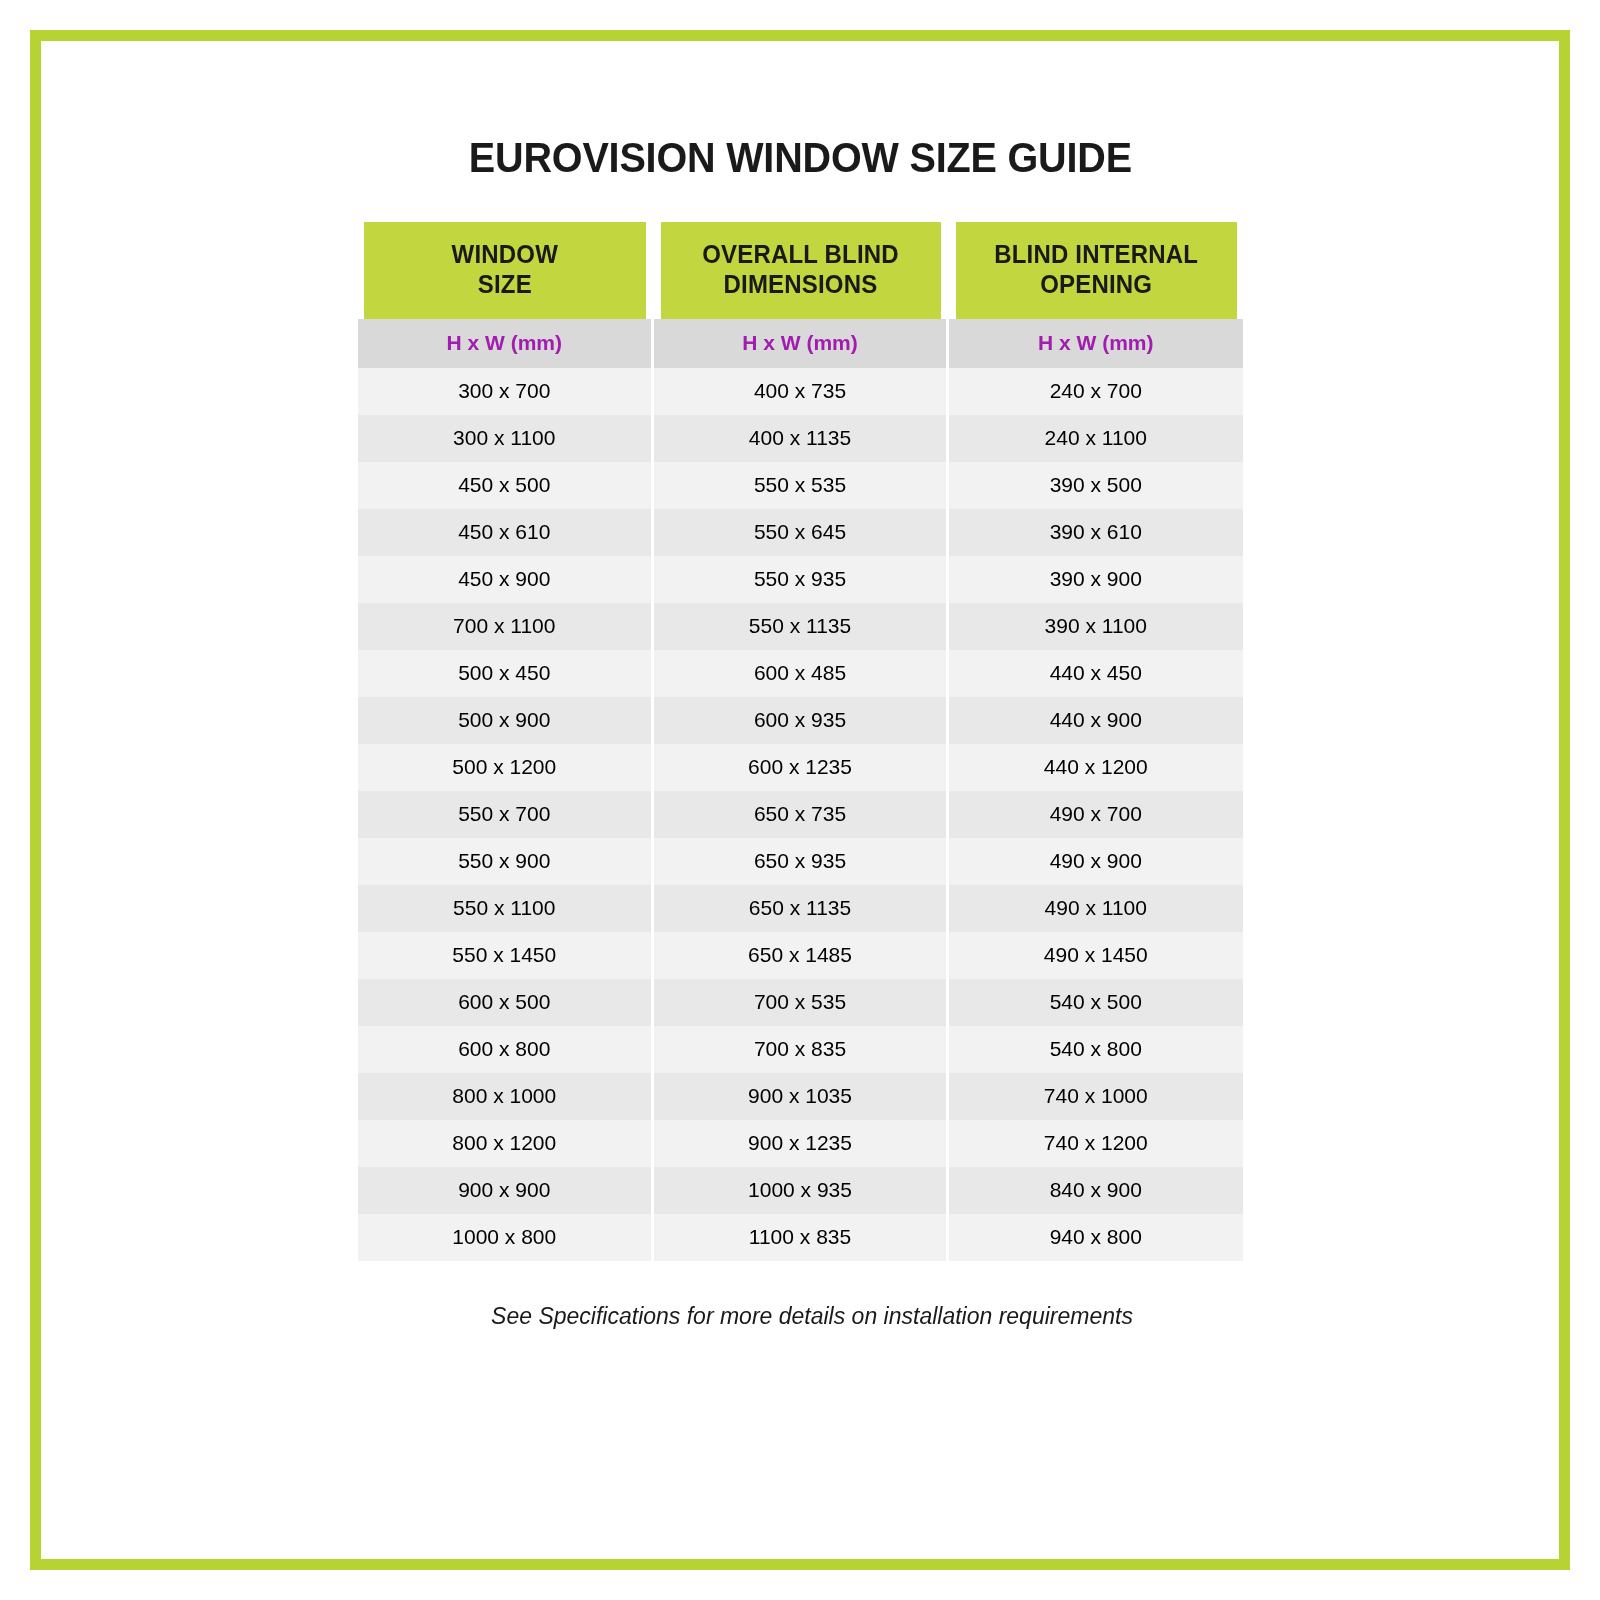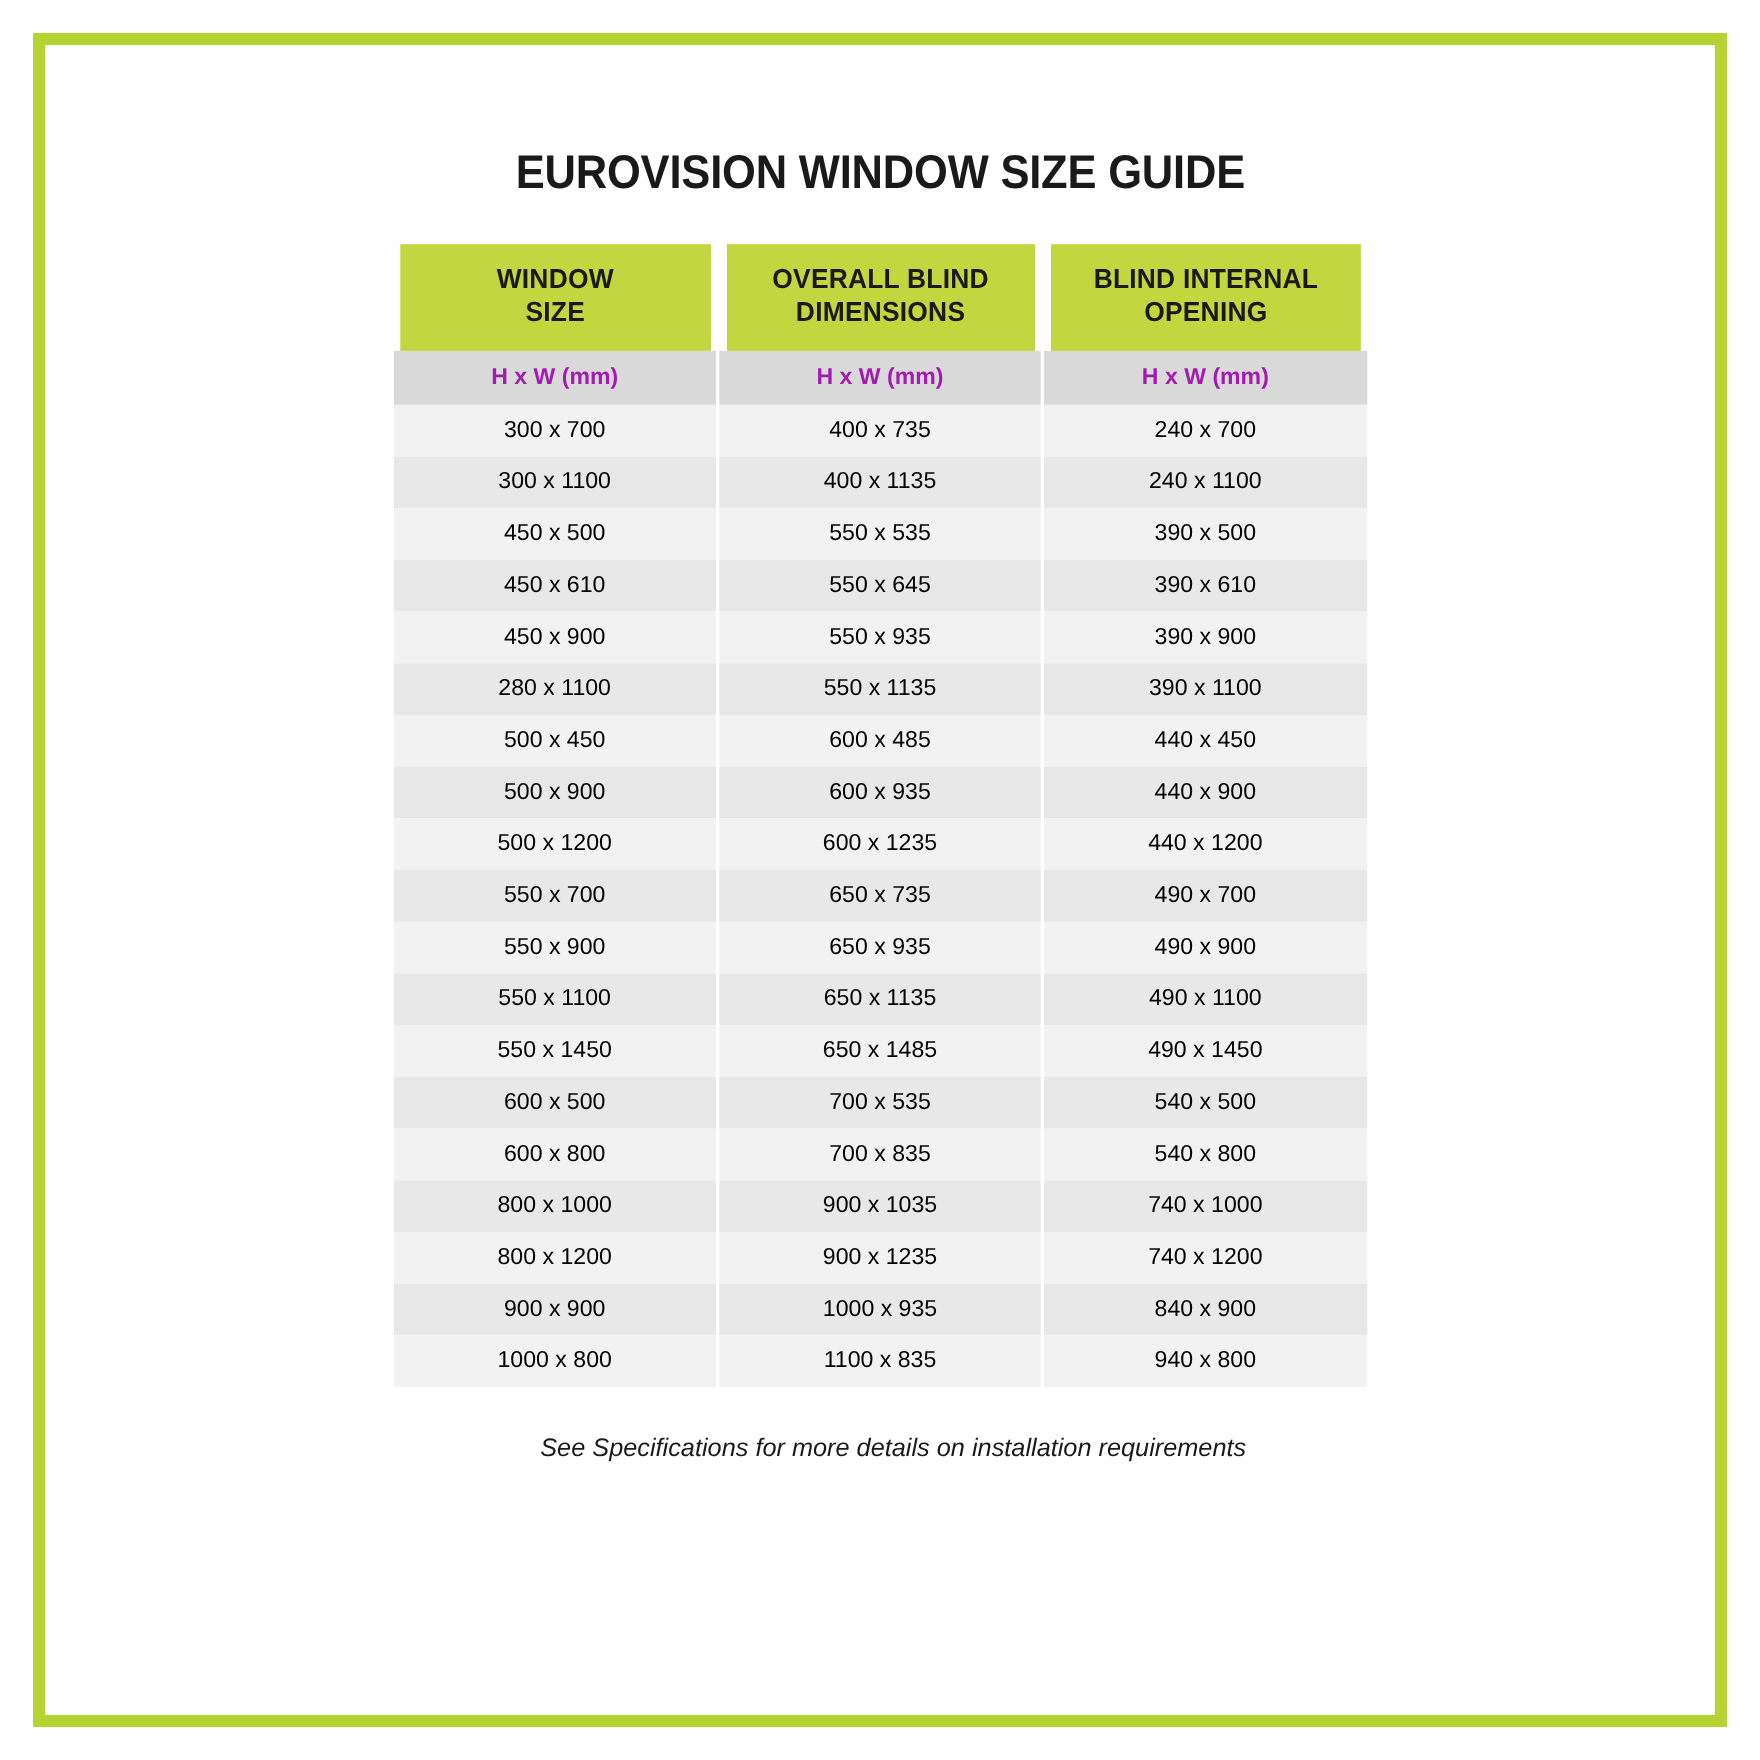--- a/index.html
+++ b/index.html
@@ -165,21 +165,21 @@
               <td>450 x 610</td>
               <td>550 x 645</td>
               <td>390 x 610</td>
             </tr>
             <tr class="row-odd">
               <td>450 x 900</td>
               <td>550 x 935</td>
               <td>390 x 900</td>
             </tr>
             <tr class="row-even">
-              <td>280 x 1100</td>
+              <td>700 x 1100</td>
               <td>550 x 1135</td>
               <td>390 x 1100</td>
             </tr>
             <tr class="row-odd">
               <td>500 x 450</td>
               <td>600 x 485</td>
               <td>440 x 450</td>
             </tr>
             <tr class="row-even">
               <td>500 x 900</td>

